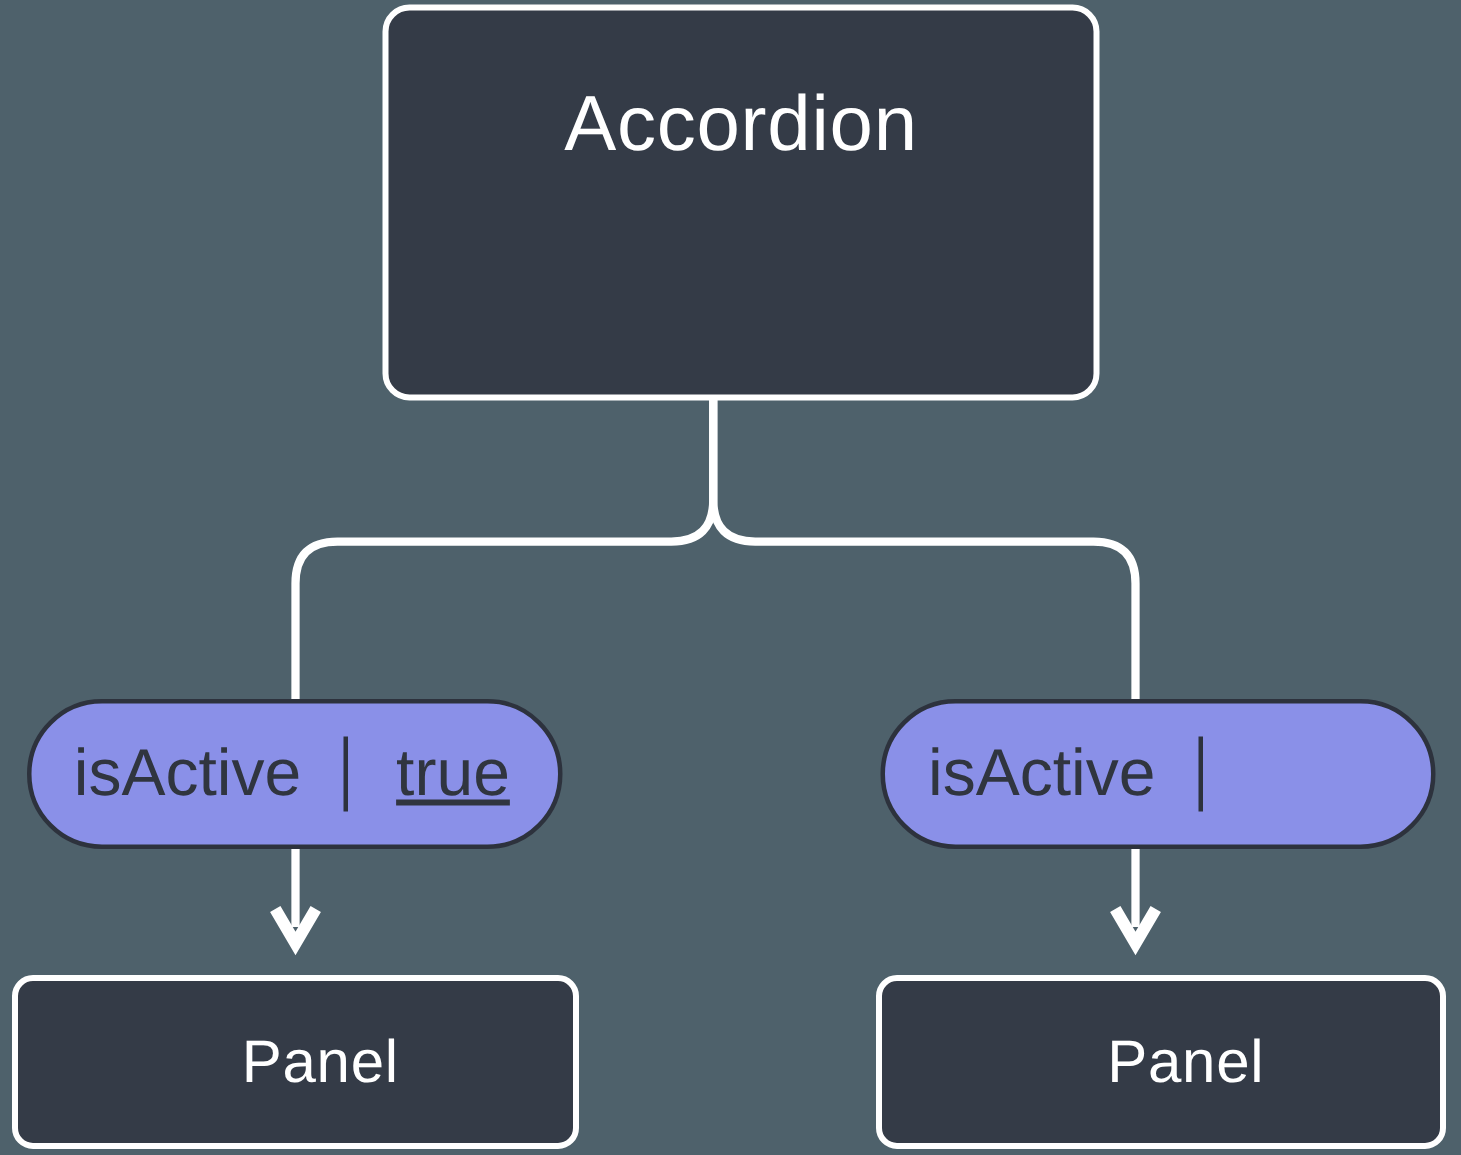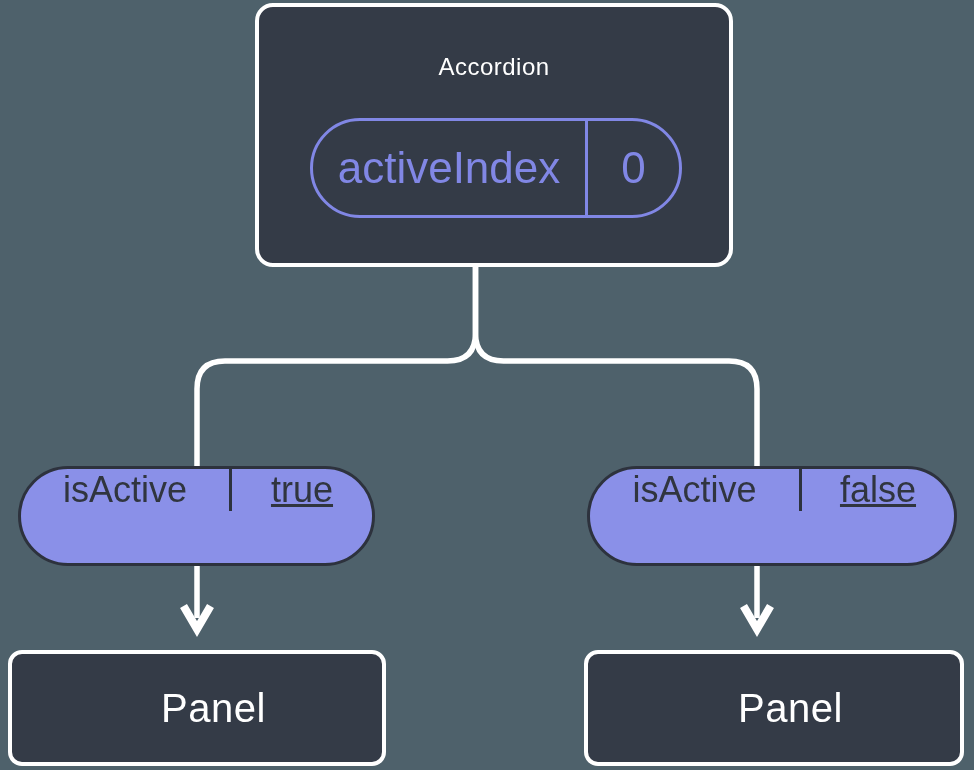--- a/index.html
+++ b/index.html
@@ -27,40 +27,40 @@
 
   .node{
     position:absolute;z-index:1;
     background:var(--node-fill);
     border:4px solid var(--node-border);
     color:var(--node-text);
   }
   .root-node{left:255px;top:3px;width:478px;height:264px;border-radius:18px;}
   .root-title{
     position:absolute;left:0;right:0;top:46px;
-    text-align:center;font-size:24px;font-weight:500;color:var(--node-text);
+    text-align:center;font-size:52px;font-weight:500;color:var(--node-text);
     letter-spacing:0.5px;
   }
   .state-pill{
     position:absolute;left:51px;top:111px;width:372px;height:100px;
     border:3px solid var(--state-pill-stroke);border-radius:52px;
     display:flex;align-items:stretch;color:var(--state-pill-text);
     font-size:44px;
   }
   .state-pill .cell{display:flex;align-items:center;justify-content:center;}
   .state-pill .cell.key{width:275px;border-right:3px solid var(--state-pill-stroke);}
   .state-pill .cell.val{flex:1;}
 
   .prop-pill{
     position:absolute;z-index:1;height:100px;
     background:var(--prop-pill-fill);
     border:3px solid var(--prop-pill-border);
     border-radius:50px;
-    display:flex;align-items:flex-start;
-    color:var(--prop-pill-text);font-size:36px;
+    display:flex;align-items:center;
+    color:var(--prop-pill-text);font-size:44px;
   }
   .prop-pill .cell{display:flex;align-items:center;justify-content:center;}
   .prop-pill .cell.key{border-right:3px solid var(--prop-pill-border);}
   .prop-pill-left{left:18px;top:466px;width:357px;}
   .prop-pill-left .cell.key{width:211px;}
   .prop-pill-right{left:587px;top:466px;width:370px;}
   .prop-pill-right .cell.key{width:212px;}
   .prop-pill .cell.val{flex:1;text-decoration:underline;}
 
   .panel-node{
@@ -78,34 +78,29 @@
 
   <svg class="connectors" viewBox="0 0 974 770" xmlns="http://www.w3.org/2000/svg">
     <path class="conn" d="M 475.5 264 L 475.5 333 Q 475.5 361 447.5 361 L 225 361 Q 197 361 197 389 L 197 618"></path>
     <path class="conn" d="M 475.5 264 L 475.5 333 Q 475.5 361 503.5 361 L 729 361 Q 757 361 757 389 L 757 618"></path>
     <path class="arrowhead" d="M 183.5 606 L 197 629 L 210.5 606"></path>
     <path class="arrowhead" d="M 743.5 606 L 757 629 L 770.5 606"></path>
   </svg>
 
   <div class="node root-node">
     <div class="root-title">Accordion</div>
-    <div class="state-pill">
-      <div class="cell key">activeIndex</div>
-      <div class="cell val">0</div>
-    </div>
   </div>
 
   <div class="prop-pill prop-pill-left">
     <div class="cell key">isActive</div>
     <div class="cell val">true</div>
   </div>
 
   <div class="prop-pill prop-pill-right">
     <div class="cell key">isActive</div>
-    <div class="cell val">false</div>
   </div>
 
   <div class="node panel-node panel-left">
     <span>Panel</span>
   </div>
 
   <div class="node panel-node panel-right">
     <span>Panel</span>
   </div>
 

